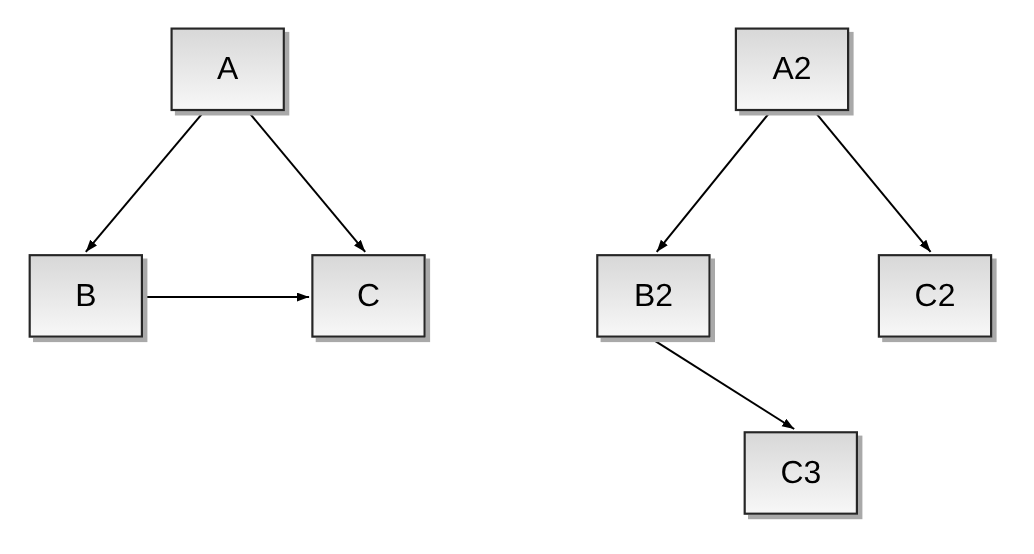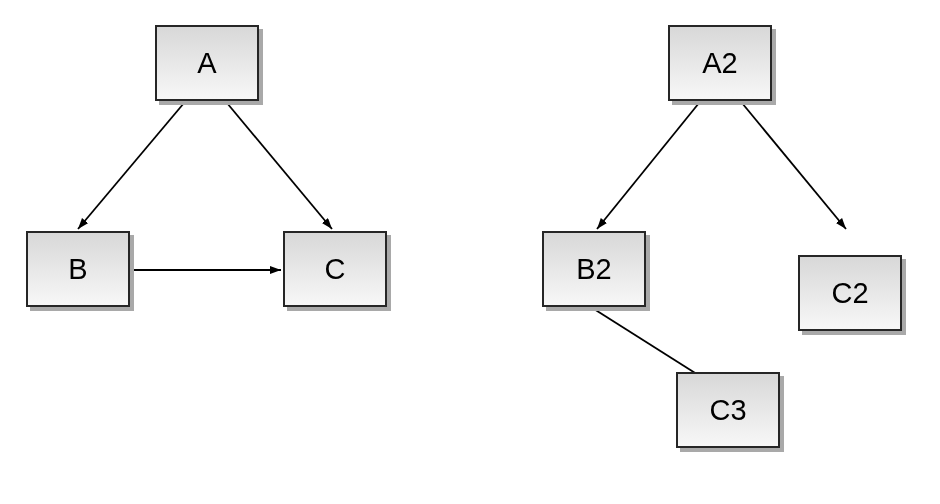--- a/index.html
+++ b/index.html
@@ -81,20 +81,20 @@
       </div>
       <div class="node" style="left: 283px; top: 231px; width: 104px; height: 76px;">
         <span class="node-label">C</span>
       </div>
       <div class="node" style="left: 668px; top: 25px; width: 104px; height: 76px; justify-content: center;">
         <span class="node-label">A2</span>
       </div>
       <div class="node" style="left: 542px; top: 231px; width: 104px; height: 76px; align-items: center;">
         <span class="node-label">B2</span>
       </div>
-      <div class="node" style="left: 798px; top: 231px; width: 104px; height: 76px; margin-top: 24px;">
+      <div class="node" style="left: 798px; top: 231px; width: 104px; height: 76px;">
         <span class="node-label">C2</span>
       </div>
-      <div class="node" style="left: 676px; top: 372px; width: 104px; height: 76px;">
+      <div class="node" style="left: 676px; top: 392px; width: 104px; height: 76px;">
         <span class="node-label">C3</span>
       </div>
     </div>
 </div>
 
 </body></html>

